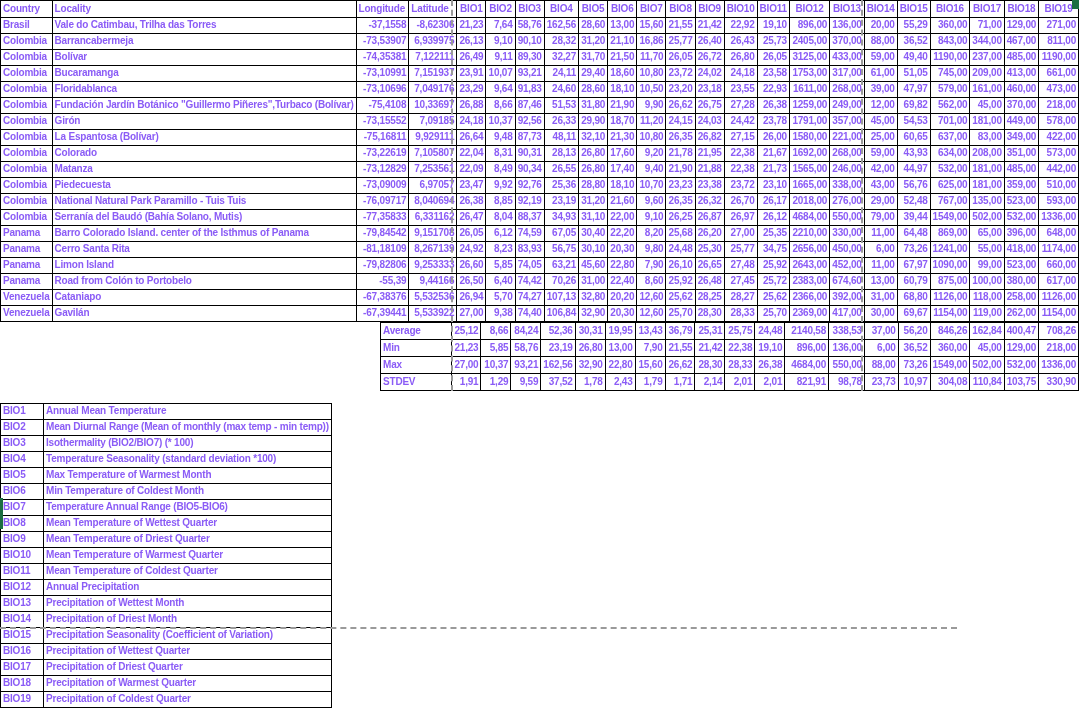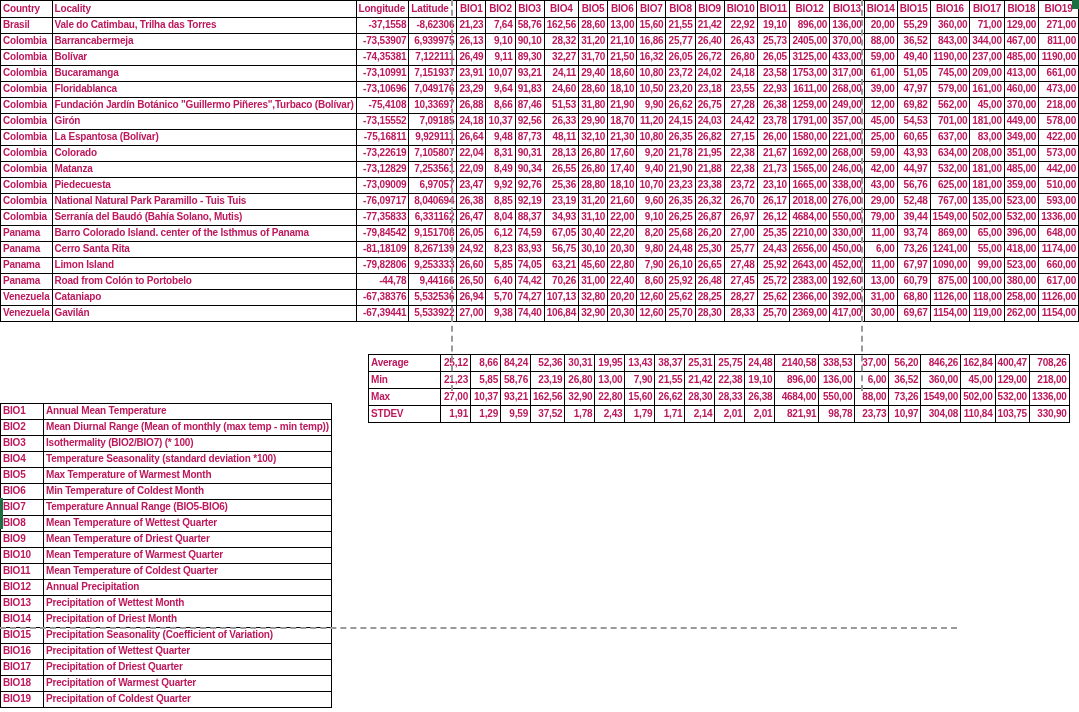--- a/index.html
+++ b/index.html
@@ -1,32 +1,32 @@
 <!DOCTYPE html>
 <html><head>
 <meta charset="utf-8">
 <style>
   html,body{margin:0;padding:0;background:#e8e8e8;}
   .sheet{
     position:relative;width:1079px;height:712px;background:#ffffff;
-    font-family:"Liberation Sans",sans-serif;font-weight:bold;color:#be185d;
+    font-family:"Liberation Sans",sans-serif;font-weight:bold;color:#8b5cf6;
     overflow:hidden;
   }
   table{border-collapse:collapse;table-layout:fixed;position:absolute;background:#fff;}
   td,th{
     border:1px solid #000;font-size:10px;line-height:1.05;padding:0 2px;
     overflow:hidden;white-space:nowrap;height:15px;letter-spacing:-0.2px;
     font-weight:bold;
   }
   .main{left:0;top:0;}
   .main th{height:16px;text-align:left;}
   .main th.biohead{text-align:center;}
   .num{text-align:right;}
   .tl{text-align:left;}
-  .summary{left:368px;top:322px;margin-top:32px;}
+  .summary{left:380px;top:322px;}
   .summary td{height:16px;}
   .legend{left:0;top:403px;}
   .legend td{height:15px;}
   .pb-v{position:absolute;width:0;top:0;height:391px;border-left:2px dashed #9a9a9a;z-index:5;}
   .pb-v2{left:861px;}
   .pb-v1{left:451px;}
   .pb-h{position:absolute;height:0;left:0;top:627px;width:957px;border-top:2px dashed #9a9a9a;z-index:5;}
   .green-corner{position:absolute;right:0;top:0;width:7px;height:9px;background:#1d6f42;z-index:6;}
   .green-left{position:absolute;left:0;top:498px;width:3px;height:31px;background:#1d6f42;z-index:6;}
 </style>
@@ -143,21 +143,21 @@
           <td class="tl">Colombia</td>
           <td class="tl">Bolívar</td>
           <td class="num">-74,35381</td>
           <td class="num">7,122111</td>
           <td class="num">26,49</td>
           <td class="num">9,11</td>
           <td class="num">89,30</td>
           <td class="num">32,27</td>
           <td class="num">31,70</td>
           <td class="num">21,50</td>
-          <td class="num">16,32</td>
+          <td class="num">11,70</td>
           <td class="num">26,05</td>
           <td class="num">26,72</td>
           <td class="num">26,80</td>
           <td class="num">26,05</td>
           <td class="num">3125,00</td>
           <td class="num">433,00</td>
           <td class="num">59,00</td>
           <td class="num">49,40</td>
           <td class="num">1190,00</td>
           <td class="num">237,00</td>
@@ -426,42 +426,42 @@
           <td class="num">30,40</td>
           <td class="num">22,20</td>
           <td class="num">8,20</td>
           <td class="num">25,68</td>
           <td class="num">26,20</td>
           <td class="num">27,00</td>
           <td class="num">25,35</td>
           <td class="num">2210,00</td>
           <td class="num">330,00</td>
           <td class="num">11,00</td>
-          <td class="num">93,74</td>
+          <td class="num">64,48</td>
           <td class="num">869,00</td>
           <td class="num">65,00</td>
           <td class="num">396,00</td>
           <td class="num">648,00</td>
         </tr>
         <tr>
           <td class="tl">Panama</td>
           <td class="tl">Cerro Santa Rita</td>
           <td class="num">-81,18109</td>
           <td class="num">8,267139</td>
           <td class="num">24,92</td>
           <td class="num">8,23</td>
           <td class="num">83,93</td>
           <td class="num">56,75</td>
           <td class="num">30,10</td>
           <td class="num">20,30</td>
           <td class="num">9,80</td>
           <td class="num">24,48</td>
           <td class="num">25,30</td>
           <td class="num">25,77</td>
-          <td class="num">24,43</td>
+          <td class="num">34,75</td>
           <td class="num">2656,00</td>
           <td class="num">450,00</td>
           <td class="num">6,00</td>
           <td class="num">73,26</td>
           <td class="num">1241,00</td>
           <td class="num">55,00</td>
           <td class="num">418,00</td>
           <td class="num">1174,00</td>
         </tr>
         <tr>
@@ -485,35 +485,35 @@
           <td class="num">11,00</td>
           <td class="num">67,97</td>
           <td class="num">1090,00</td>
           <td class="num">99,00</td>
           <td class="num">523,00</td>
           <td class="num">660,00</td>
         </tr>
         <tr>
           <td class="tl">Panama</td>
           <td class="tl">Road from Colón to Portobelo</td>
-          <td class="num">-44,78</td>
+          <td class="num">-55,39</td>
           <td class="num">9,44166</td>
           <td class="num">26,50</td>
           <td class="num">6,40</td>
           <td class="num">74,42</td>
           <td class="num">70,26</td>
           <td class="num">31,00</td>
           <td class="num">22,40</td>
           <td class="num">8,60</td>
           <td class="num">25,92</td>
           <td class="num">26,48</td>
           <td class="num">27,45</td>
           <td class="num">25,72</td>
           <td class="num">2383,00</td>
-          <td class="num">192,60</td>
+          <td class="num">674,60</td>
           <td class="num">13,00</td>
           <td class="num">60,79</td>
           <td class="num">875,00</td>
           <td class="num">100,00</td>
           <td class="num">380,00</td>
           <td class="num">617,00</td>
         </tr>
         <tr>
           <td class="tl">Venezuela</td>
           <td class="tl">Cataniapo</td>
@@ -593,21 +593,21 @@
     <tbody>
         <tr>
           <td class="tl">Average</td>
           <td class="num">25,12</td>
           <td class="num">8,66</td>
           <td class="num">84,24</td>
           <td class="num">52,36</td>
           <td class="num">30,31</td>
           <td class="num">19,95</td>
           <td class="num">13,43</td>
-          <td class="num">38,37</td>
+          <td class="num">36,79</td>
           <td class="num">25,31</td>
           <td class="num">25,75</td>
           <td class="num">24,48</td>
           <td class="num">2140,58</td>
           <td class="num">338,53</td>
           <td class="num">37,00</td>
           <td class="num">56,20</td>
           <td class="num">846,26</td>
           <td class="num">162,84</td>
           <td class="num">400,47</td>

